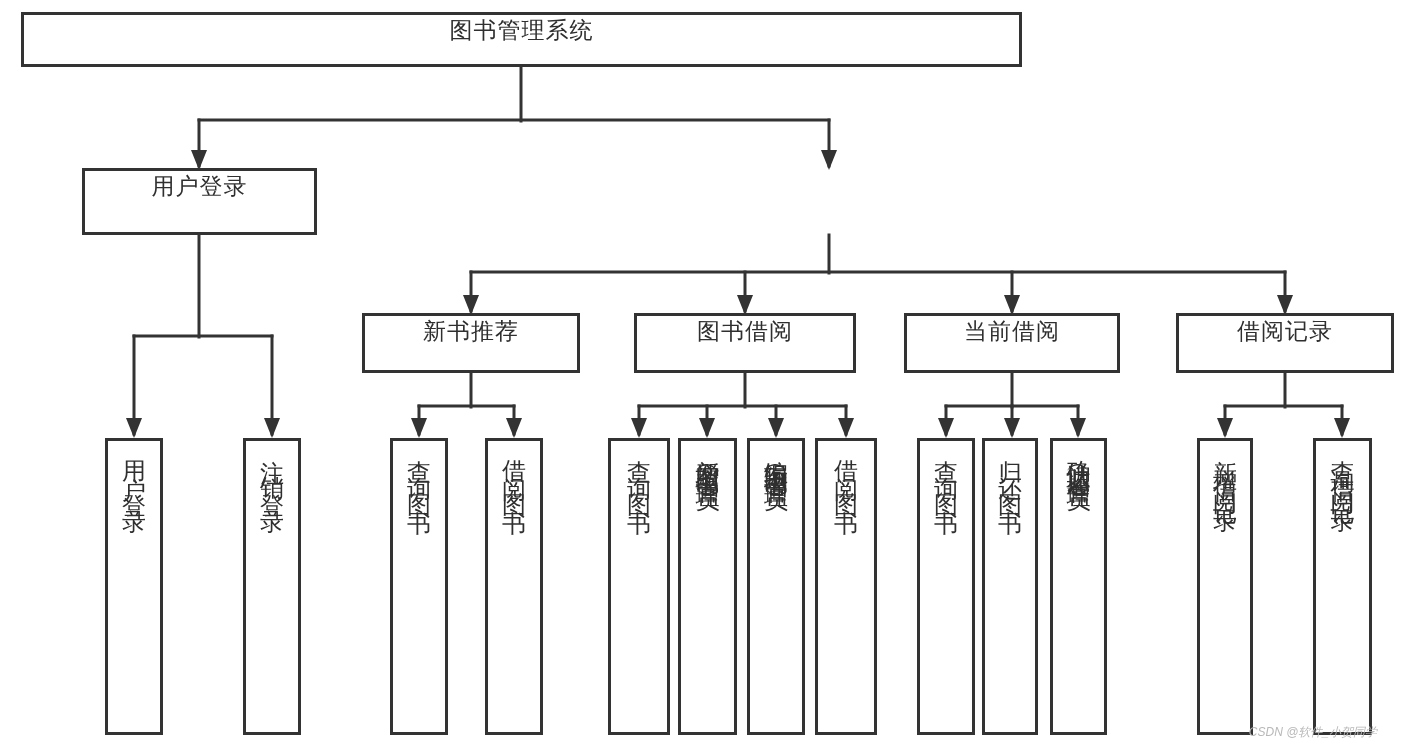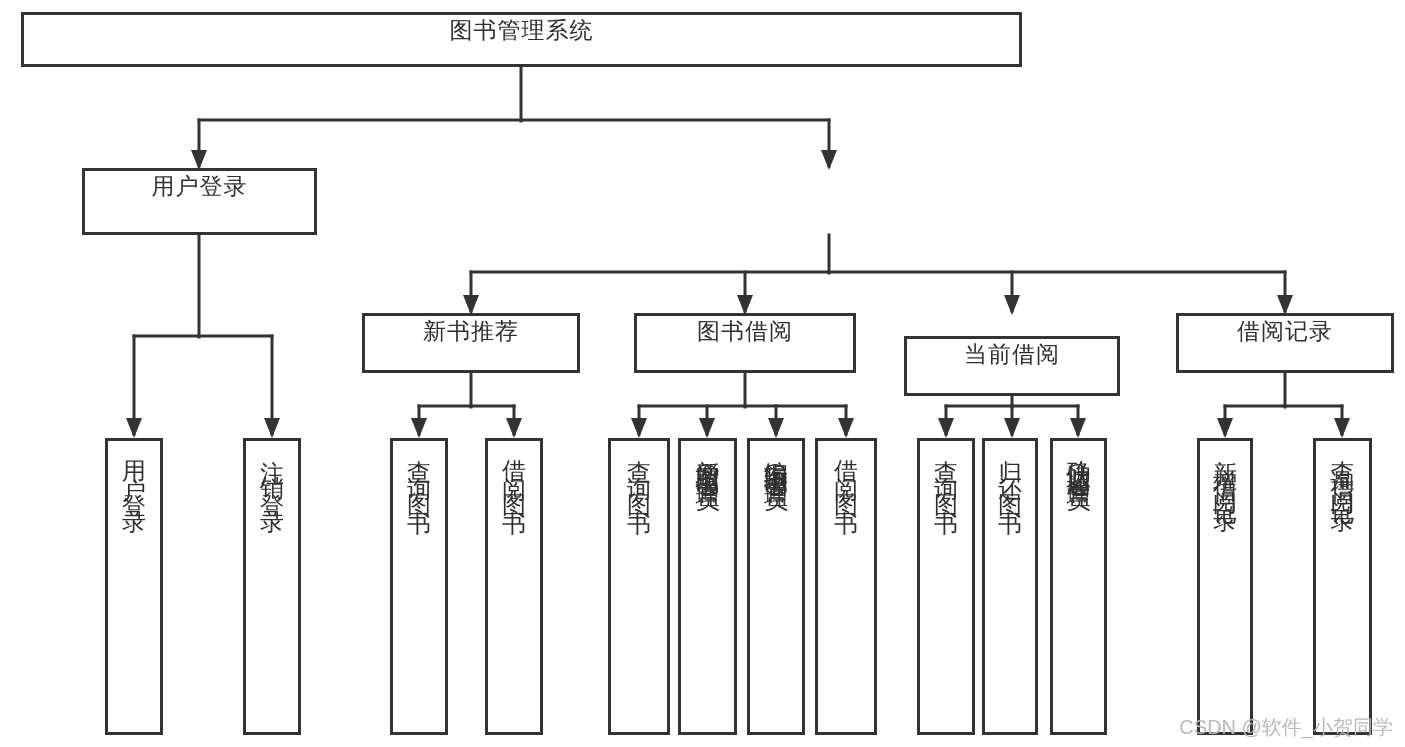--- a/index.html
+++ b/index.html
@@ -37,24 +37,25 @@
     text-orientation:mixed;
     font-size:24px;
     line-height:1;
     white-space:nowrap;
   }
   .ls4{letter-spacing:17px;margin-bottom:-17px;}
   .ls6{letter-spacing:10px;margin-bottom:-10px;}
   .ls9{letter-spacing:4px;margin-bottom:-4px;}
   .watermark{
     position:absolute;
-    right:12px;bottom:6px;
-    font-size:20px;
+    right:28px;bottom:6px;
+    font-size:12px;
     color:var(--watermark);
     white-space:nowrap;
+    font-style:italic;
   }
 </style>
 </head>
 <body>
 
 <div class="stage">
 
   <svg class="connectors" viewBox="0 0 1405 747" xmlns="http://www.w3.org/2000/svg" aria-hidden="true">
     <defs>
       <marker id="arr" viewBox="0 0 20 16" markerUnits="userSpaceOnUse" markerWidth="20" markerHeight="16" refX="16" refY="8" orient="auto">
@@ -110,21 +111,21 @@
   <div class="node l2" style="left:82px;">
     <span class="hlabel">用户登录</span>
   </div>
 
   <div class="node l3" style="left:634px;width:222px;">
     <span class="hlabel">图书借阅</span>
   </div>
   <div class="node l3" style="left:362px;width:218px;">
     <span class="hlabel">新书推荐</span>
   </div>
-  <div class="node l3" style="left:904px;width:216px;margin-top:23px;">
+  <div class="node l3" style="left:904px;width:216px;">
     <span class="hlabel">当前借阅</span>
   </div>
   <div class="node l3" style="left:1176px;width:218px;">
     <span class="hlabel">借阅记录</span>
   </div>
 
   <div class="node leaf" style="left:105px;width:58px;">
     <span class="vlabel ls4">用户登录</span>
   </div>
   <div class="node leaf" style="left:243px;width:58px;">

